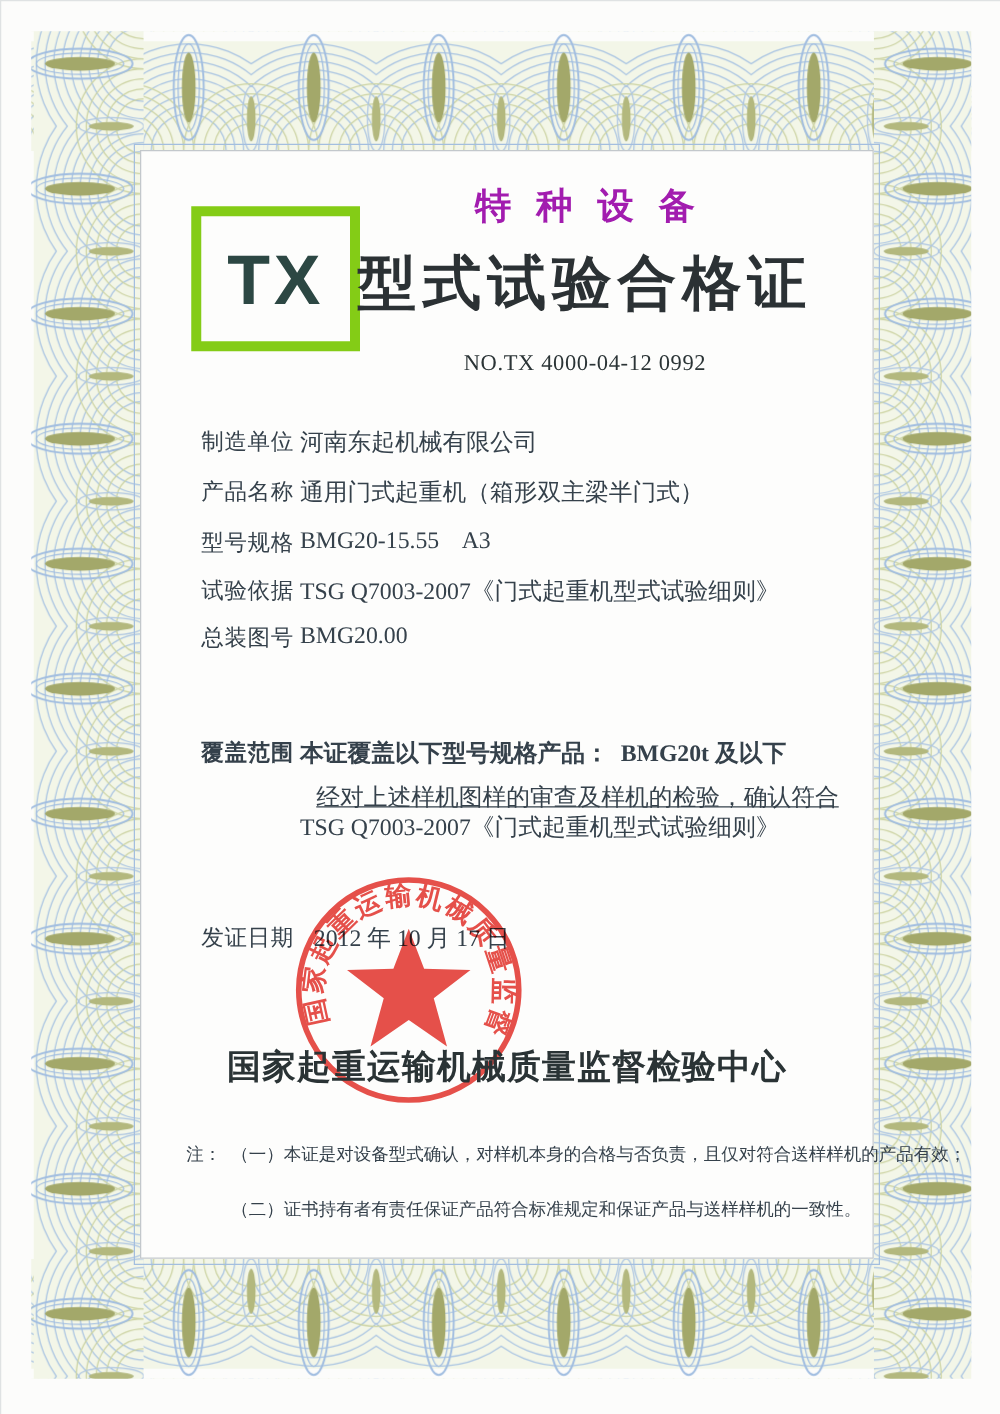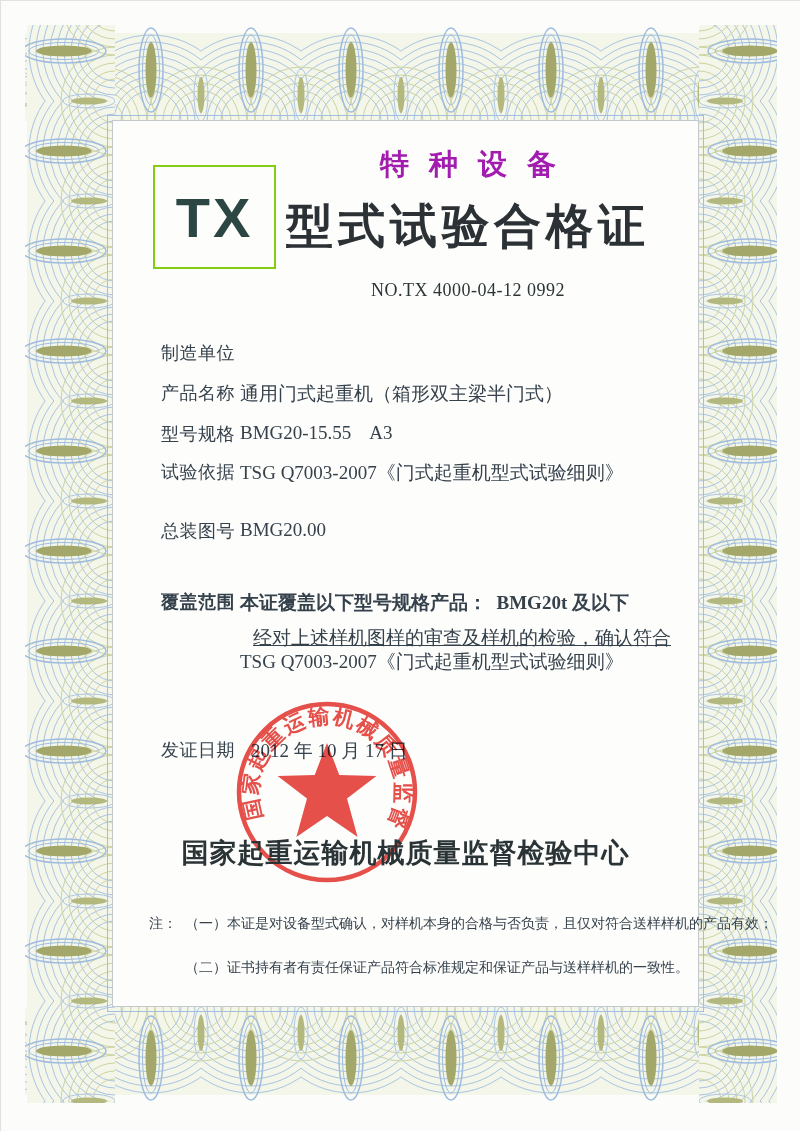--- a/index.html
+++ b/index.html
@@ -19,21 +19,21 @@
     position:absolute;left:111px;top:119px;width:585px;height:885px;
     background:#fdfdfc;
     border:1px solid #c3c8cc;
     outline:1px solid #a3bedf;
     outline-offset:4px;
   }
   .abs{position:absolute;}
   
   .tx-box{
     left:40px;top:44px;width:119px;height:100px;
-    border:2px solid #84cc16;
+    border:8px solid #84cc16;
     display:flex;align-items:center;justify-content:center;
   }
   .tx-mark{
     font-family:"Liberation Sans","DejaVu Sans",sans-serif;
     font-weight:bold;font-size:56px;color:#2c4743;letter-spacing:3px;
   }
   .header-block{left:145px;top:0;width:420px;text-align:center;}
   .category{
     position:relative;top:24px;font-size:29px;font-weight:600;color:#a21caf;
     letter-spacing:20px;padding-left:20px;white-space:nowrap;
@@ -41,21 +41,21 @@
   .cert-title{
     position:relative;top:34px;font-size:47px;font-weight:600;color:#2b3134;
     letter-spacing:5px;white-space:nowrap;
   }
   .cert-no{
     position:relative;top:56px;font-size:18px;color:#2b3436;letter-spacing:.5px;
   }
   
   .flabel{left:48px;font-size:18px;letter-spacing:.5px;white-space:pre;}
   .fvalue{left:127px;font-size:19px;white-space:pre;}
-  .r0{top:220px;} .r1{top:260px;} .r2{top:301px;} .r3{top:339px;} .r4{top:398px;}
+  .r0{top:220px;} .r1{top:260px;} .r2{top:301px;} .r3{top:339px;} .r4{top:377px;}
   .cov0{top:469px;font-weight:bold;} .cov1{top:504px;left:140px;text-decoration:underline;} .cov2{top:528px;}
   .iss{top:617px;}
   
   .stamp{left:109px;top:566px;width:210px;height:210px;mix-blend-mode:multiply;opacity:.92;}
   .issuer{
     left:0;top:714px;width:585px;text-align:center;
     font-size:27px;font-weight:600;color:#2a3335;letter-spacing:1px;white-space:nowrap;
   }
   
   .note-label{left:36px;top:794px;font-size:14px;}
@@ -126,20 +126,21 @@
     <div class="abs tx-box">
       <span class="tx-mark">TX</span>
     </div>
     <div class="abs header-block">
       <div class="category">特种设备</div>
       <div class="cert-title">型式试验合格证</div>
       <div class="cert-no">NO.TX 4000-04-12 0992</div>
     </div>
 
     <div class="abs flabel r0">制造单位</div>
+    <div class="abs fvalue r0">河南东起机械有限公司</div>
 
     <div class="abs flabel r1">产品名称</div>
     <div class="abs fvalue r1">通用门式起重机（箱形双主梁半门式）</div>
 
     <div class="abs flabel r2">型号规格</div>
     <div class="abs fvalue r2">BMG20-15.55    A3</div>
 
     <div class="abs flabel r3">试验依据</div>
     <div class="abs fvalue r3">TSG Q7003-2007《门式起重机型式试验细则》</div>
 

